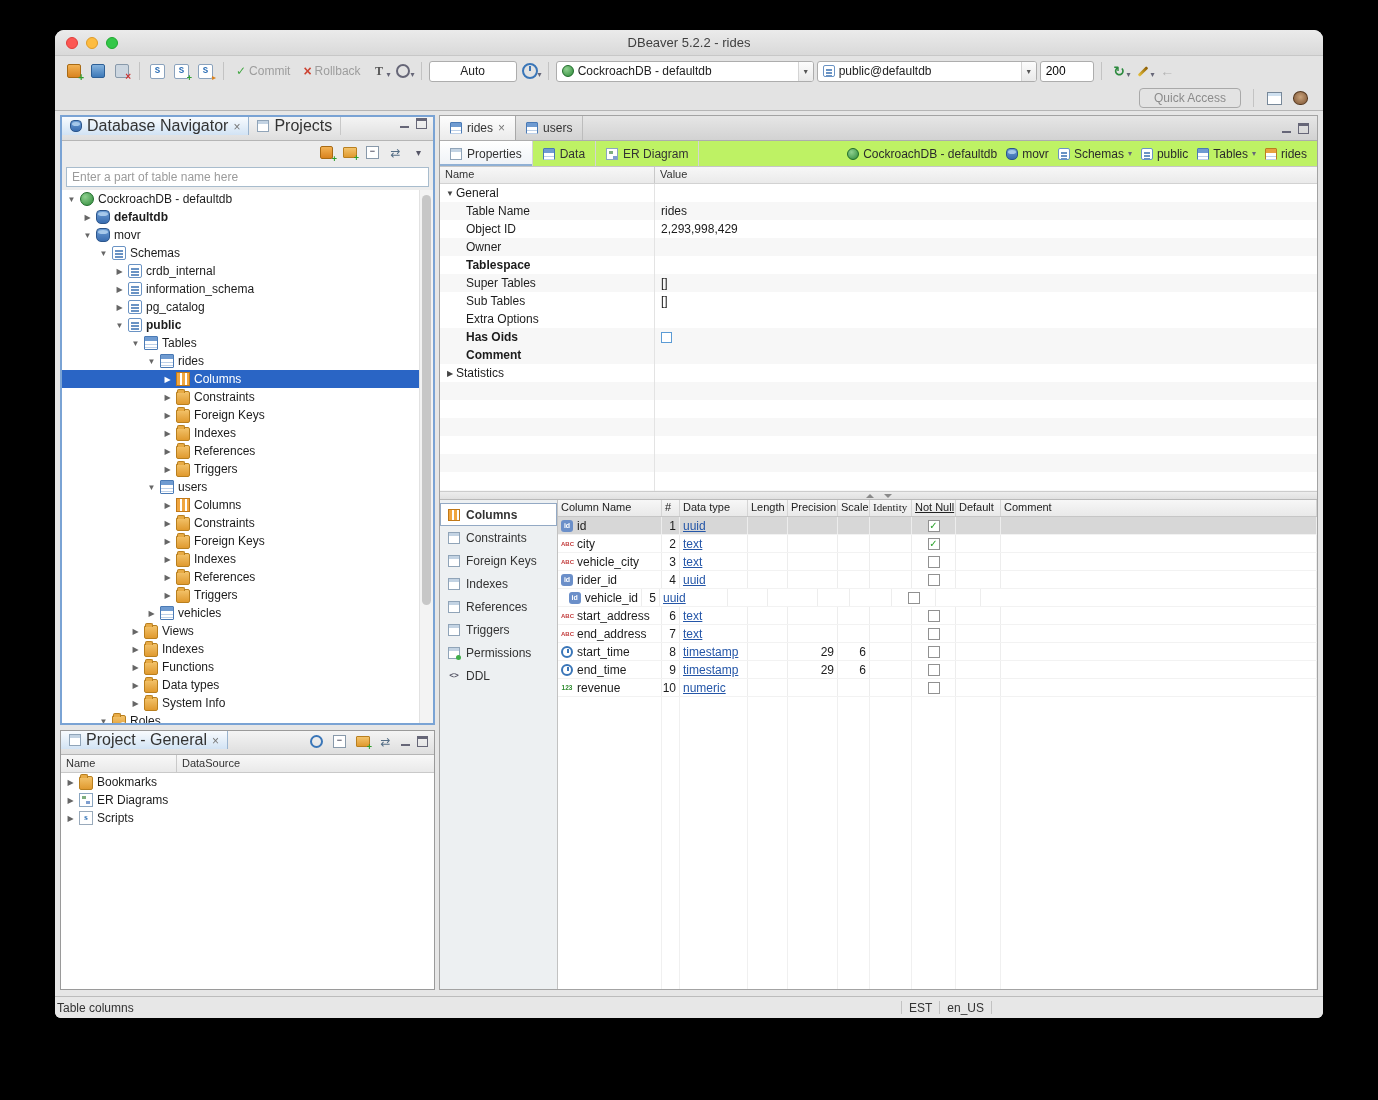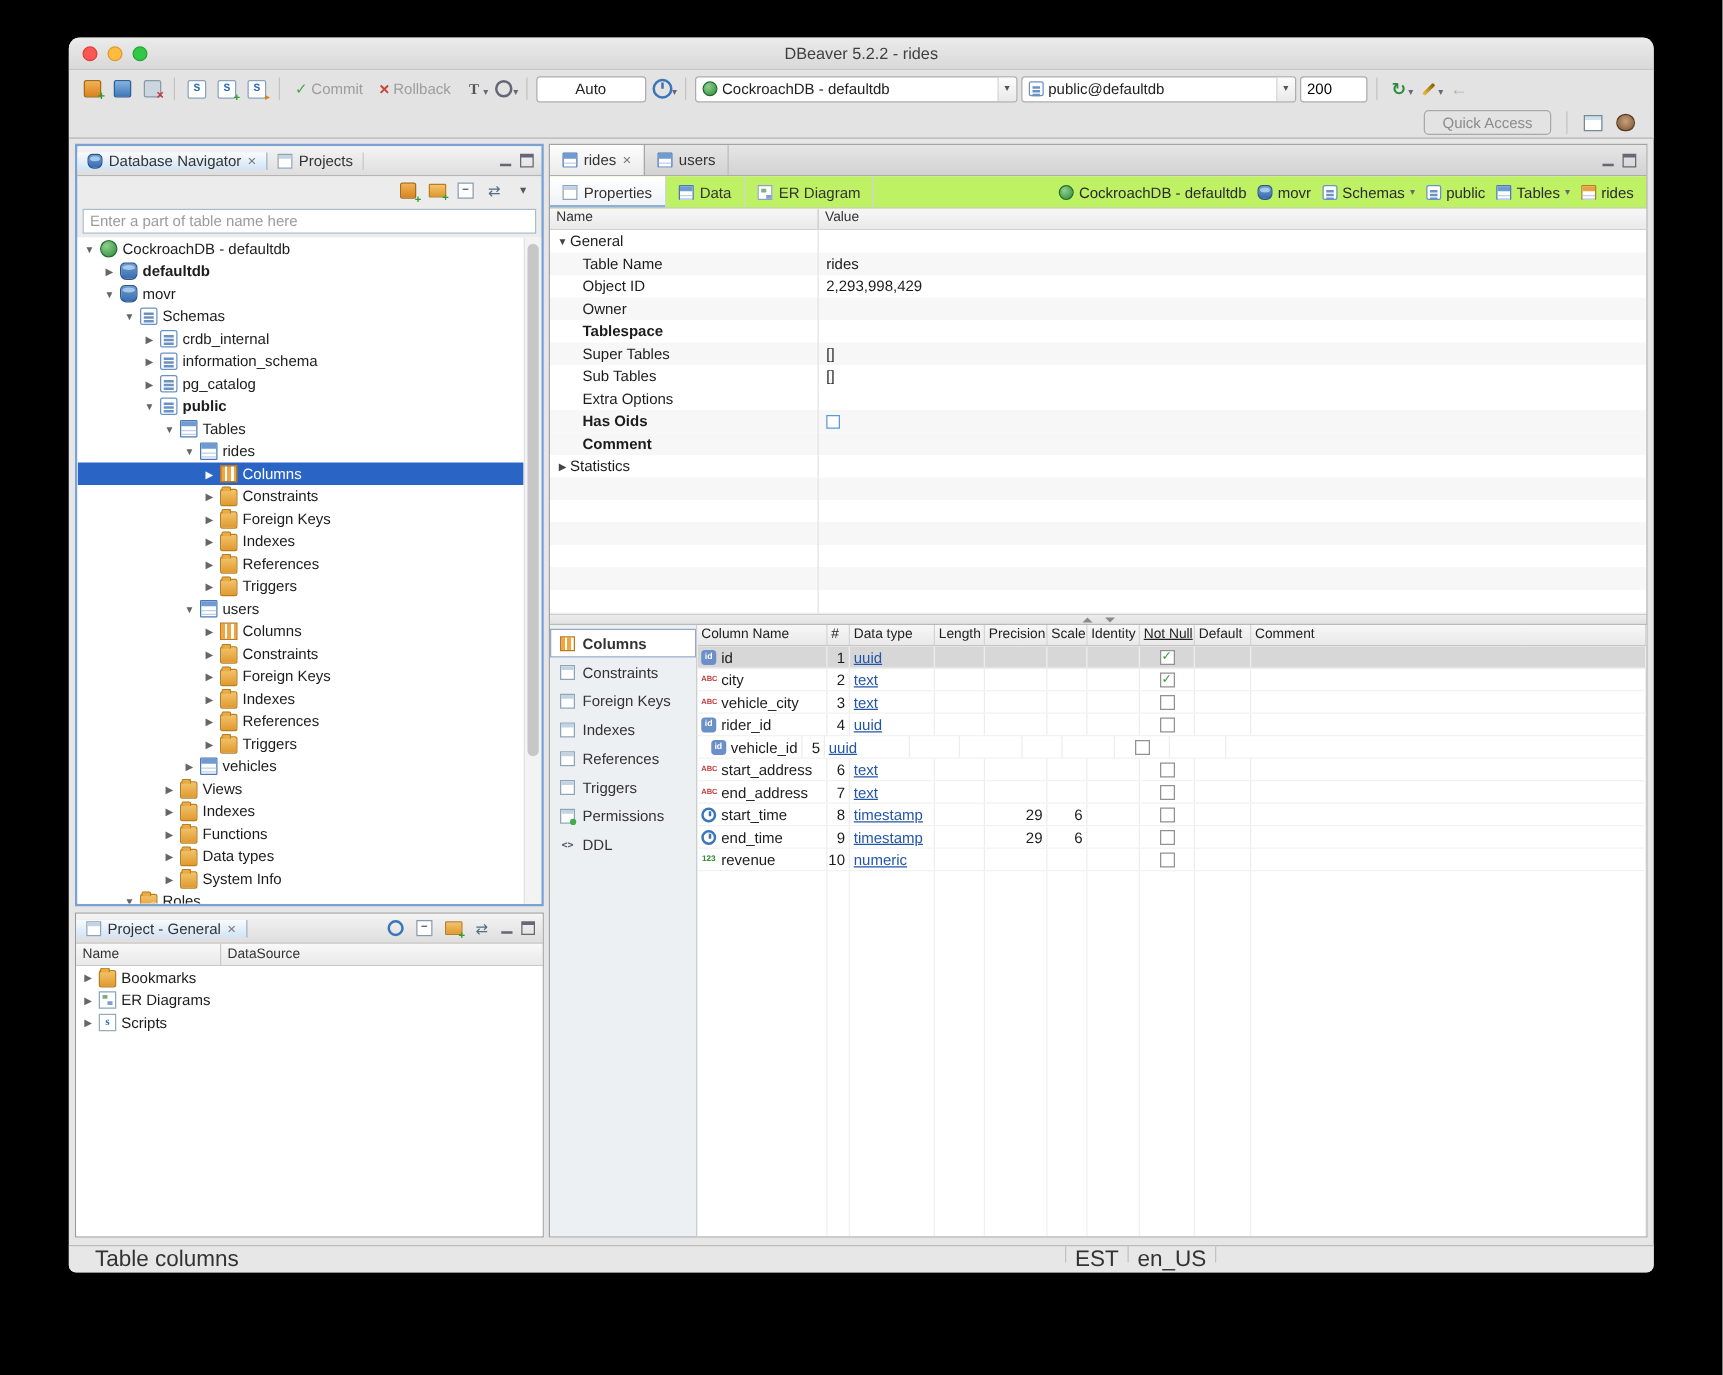--- a/index.html
+++ b/index.html
@@ -99,21 +99,21 @@
   .vbtn{width:15px;height:13px;position:relative;display:inline-block}
   .vbtn.min::before{content:"";position:absolute;left:3px;right:3px;bottom:2px;height:2px;background:#667}
   .vbtn.max::before{content:"";position:absolute;inset:1px 2px;border:1px solid #667;border-top:3px solid #667}
   
   .main{flex:1;display:flex;min-height:0}
   .leftcol{width:380px;flex:none;padding:4px 0 6px 5px;display:flex;flex-direction:column;gap:5px}
   .panel{display:flex;flex-direction:column;min-height:0}
   .nav-panel{flex:1;border:2px solid #7aa3d4;background:#ececec}
   .proj-panel{height:260px;flex:none;border:1px solid #9a9a9a;background:#fff}
   .ptabs{height:24px;flex:none;background:linear-gradient(#f4f4f4,#dedede);border-bottom:1px solid #b5b5b5;
-         display:flex;align-items:center;font-size:12px}
+         display:flex;align-items:flex-start;font-size:16px}
   .ptab{display:flex;align-items:center;gap:5px;padding:0 8px;color:#333;border-right:1px solid #c8c8c8}
   .ptab.active{background:linear-gradient(#f8fbfe,#d2e3f4);border-right:1px solid #9ab4cf}
   .ptab-ctrl{margin-left:auto;display:flex;align-items:center;gap:2px;padding-right:4px}
   .ptoolbar{height:23px;flex:none;display:flex;align-items:center;justify-content:flex-end;gap:2px;padding:0 4px;background:#ececec}
   .np1::before{content:"";width:11px;height:11px;background:linear-gradient(#f2b254,#d9831f);border:1px solid #a86a14;border-radius:2px}
   .np1::after{content:"+";position:absolute;right:0;bottom:-1px;color:#2d9e2d;font:bold 9px/9px "Liberation Sans",sans-serif}
   .np2::before{content:"";width:12px;height:9px;background:linear-gradient(#f3c36b,#e09a2f);border:1px solid #b97f1e;border-radius:1px}
   .np2::after{content:"+";position:absolute;right:1px;bottom:0;color:#2d9e2d;font:bold 9px/9px "Liberation Sans",sans-serif}
   .np3::before{content:"−";width:11px;height:11px;background:#fff;border:1px solid #8899aa;color:#556;font:bold 9px/9px "Liberation Sans",sans-serif;text-align:center}
   .np4::before{content:"⇄";color:#556e86;font-size:12px}
@@ -207,21 +207,21 @@
   .f-pencil::before{content:"";position:absolute;left:3px;top:7px;width:12px;height:3px;background:linear-gradient(90deg,#caa96a,#e8972f);transform:rotate(-45deg);border-radius:1px}
   .f-values::before{content:"";position:absolute;left:3px;top:3px;width:11px;height:11px;border:1px solid #2f74c0;background:repeating-linear-gradient(#fff 0 2px,#bcd4ec 2px 4px)}
   .f-trash::before{content:"";position:absolute;left:5px;top:6px;width:8px;height:9px;background:#c84b4b;border-radius:0 0 2px 2px}
   .f-trash::after{content:"";position:absolute;left:4px;top:3px;width:10px;height:2px;background:#c84b4b}
   .f-save::before{content:"";position:absolute;left:3px;top:3px;width:12px;height:12px;background:#3a76b8;border-radius:2px}
   .f-save::after{content:"";position:absolute;left:7px;top:4px;width:5px;height:4px;background:#fff}
   .f-revert::before{content:"↶";position:absolute;left:3px;top:1px;color:#d79b2e;font-size:13px;font-weight:bold}
   .gbtn{display:inline-flex;align-items:center;gap:3px;color:#9b9b9b;font-size:12px}
   
   .statusbar{height:22px;flex:none;background:#e7e7e7;border-top:1px solid #bcbcbc;display:flex;align-items:center;
-             padding:0 21px;font-size:18px;color:#333}
+             padding:0 2px;font-size:12px;color:#333}
   .sb-right{margin-left:auto;display:flex;align-items:flex-start}
   .sb-sep{width:1px;height:13px;background:#c2c2c2;margin:0 7px}
   .sb-spacer{width:322px}
 </style>
 </head>
 <body>
 
 <div class="window">
 
   <div class="titlebar">
@@ -722,21 +722,21 @@
             </div>
           </div>
         <div class="grid">
           <div class="ghead" id="grid-head">
               <div class="th" style="width: 104px;">Column Name</div>
               <div class="th" style="width: 18px;">#</div>
               <div class="th" style="width: 68px;">Data type</div>
               <div class="th" style="width: 40px;">Length</div>
               <div class="th" style="width: 50px;">Precision</div>
               <div class="th" style="width: 32px;">Scale</div>
-              <div class="th" style="width: 42px;">Identity</div>
+              <div class="th" style="width: 42px; font-family: Liberation Serif, serif;">Identity</div>
               <div class="th" style="width: 44px; text-decoration: underline;">Not Null</div>
               <div class="th" style="width: 45px;">Default</div>
               <div class="th grow">Comment</div>
             </div>
           <div class="gbody" id="grid-body">
               <div class="tr sel">
                 <div class="td name" style="width: 104px;">
                   <span class="ic s12 ic-uuid"></span>
                   <span>id</span>
                 </div>

